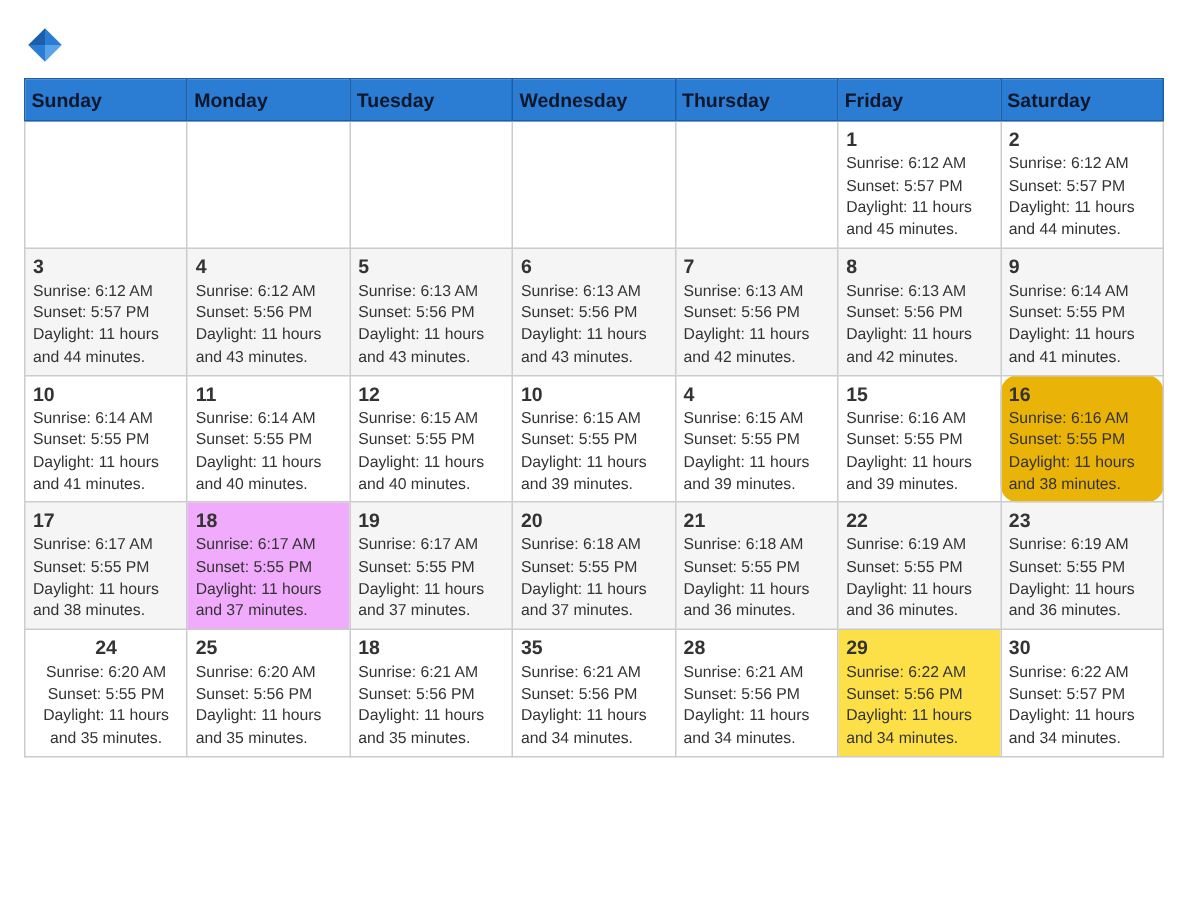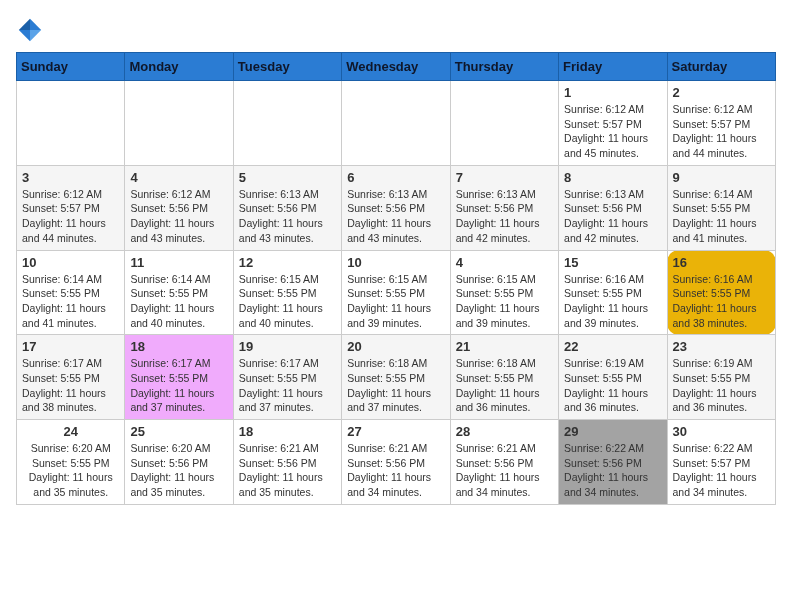--- a/index.html
+++ b/index.html
@@ -314,34 +314,34 @@
 and 35 minutes.</div>
         </td>
         <td style="background-color: rgb(255, 255, 255);">
           <span class="day-number">18</span>
           <div class="day-info" style="white-space: pre-line;">Sunrise: 6:21 AM
 Sunset: 5:56 PM
 Daylight: 11 hours
 and 35 minutes.</div>
         </td>
         <td style="background-color: rgb(255, 255, 255);">
-          <span class="day-number">27</span>
+          <span class="day-number">35</span>
           <div class="day-info" style="white-space: pre-line;">Sunrise: 6:21 AM
 Sunset: 5:56 PM
 Daylight: 11 hours
 and 34 minutes.</div>
         </td>
         <td style="background-color: rgb(255, 255, 255); margin-top: 24px;">
           <span class="day-number">28</span>
           <div class="day-info" style="white-space: pre-line;">Sunrise: 6:21 AM
 Sunset: 5:56 PM
 Daylight: 11 hours
 and 34 minutes.</div>
         </td>
-        <td style="background-color: #a3a3a3;">
+        <td style="background-color: #fde047;">
           <span class="day-number">29</span>
           <div class="day-info" style="white-space: pre-line;">Sunrise: 6:22 AM
 Sunset: 5:56 PM
 Daylight: 11 hours
 and 34 minutes.</div>
         </td>
         <td style="background-color: rgb(255, 255, 255);">
           <span class="day-number">30</span>
           <div class="day-info" style="white-space: pre-line;">Sunrise: 6:22 AM
 Sunset: 5:57 PM

